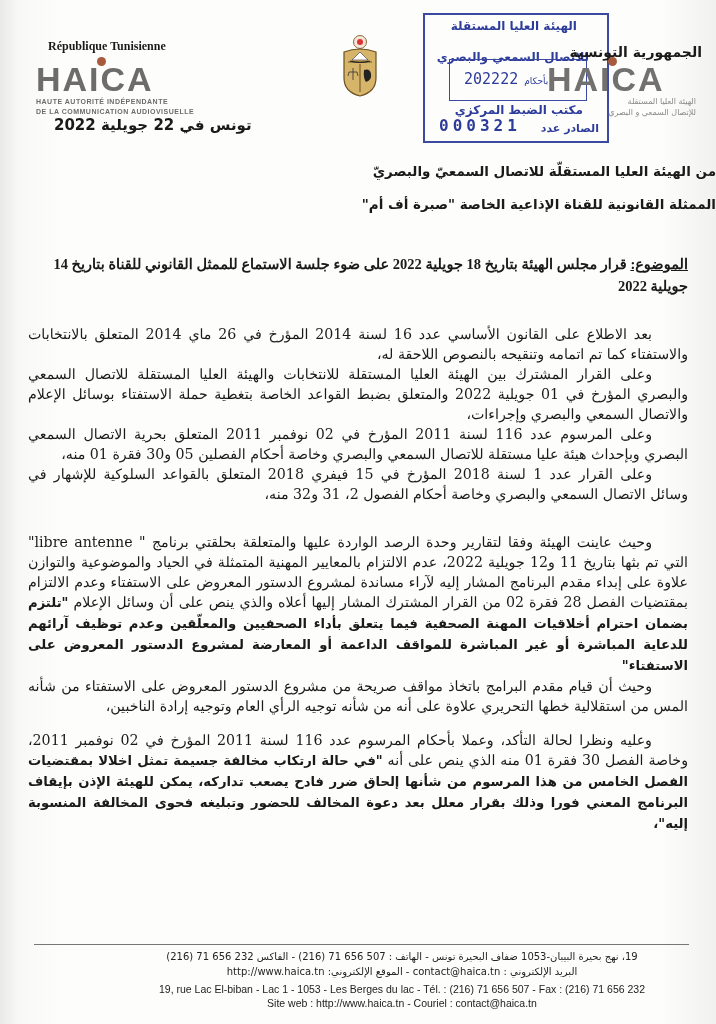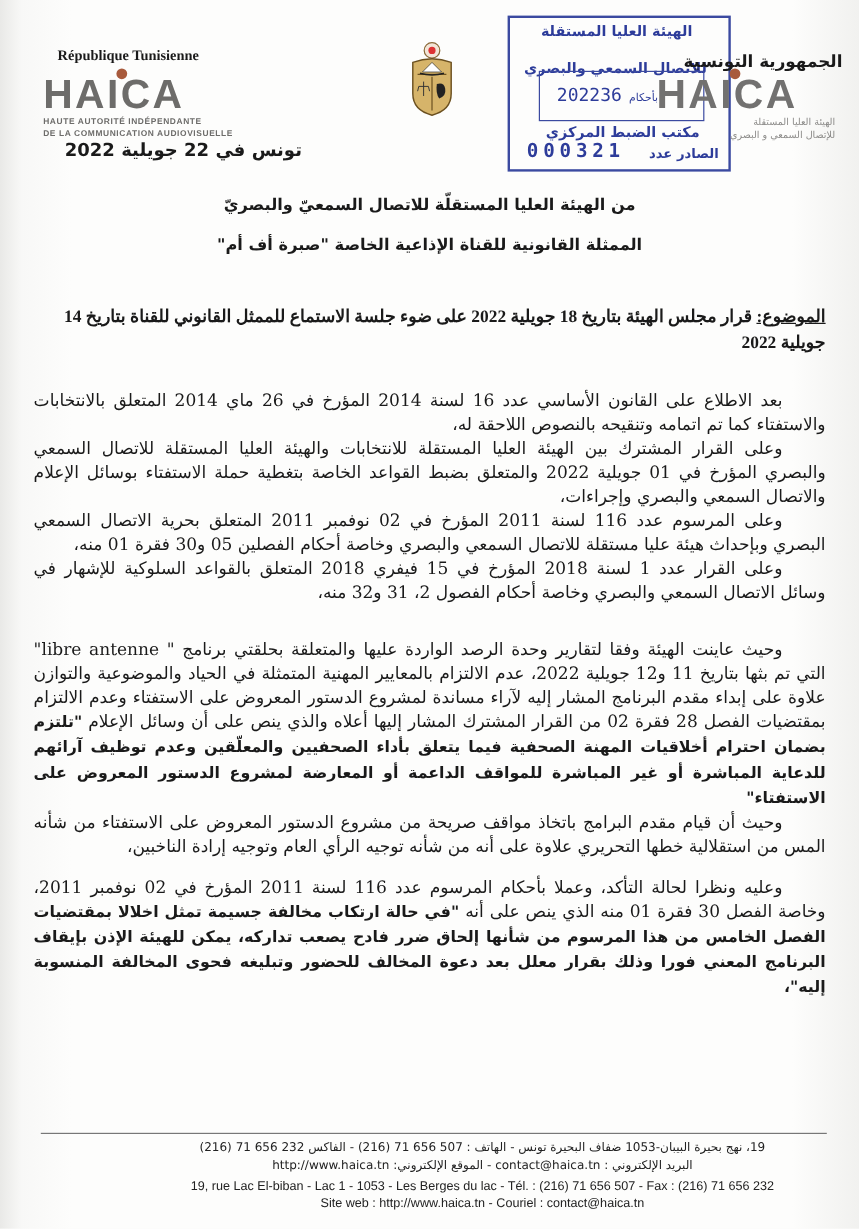--- a/index.html
+++ b/index.html
@@ -40,21 +40,21 @@
 
   
   .rep-ar { position: absolute; right: 14px; top: 44px; font-size: 14px; font-weight: bold; direction: rtl; font-family: "DejaVu Sans", sans-serif; white-space: nowrap; }
   .logo-right { left: 547px; top: 62px; font-size: 34px; line-height: 34px; color: #727170; }
   .logo-right-dot { left: 608px; top: 57px; }
   .logo-right-sub { position: absolute; right: 20px; font-size: 8px; color: #8a8987; direction: rtl; font-family: "DejaVu Sans", sans-serif; white-space: nowrap; }
   .lrs1 { top: 97px; }
   .lrs2 { top: 108px; }
 
   
-  .address { position: absolute; left: 0; width: 716px; text-align: center; font-family: "DejaVu Sans", sans-serif; font-weight: bold; font-size: 13.5px; direction: rtl; }
+  .address { position: absolute; left: 0; width: 716px; text-align: right; font-family: "DejaVu Sans", sans-serif; font-weight: bold; font-size: 13.5px; direction: rtl; }
   .addr1 { top: 163px; }
   .addr2 { top: 180px; }
   .addr3 { top: 196px; }
 
   
   .subject { position: absolute; left: 28px; right: 28px; top: 253px; direction: rtl; text-align: right; font-weight: bold; font-size: 14.5px; line-height: 22px; font-family: "Liberation Serif", serif; }
   .subject-label { text-decoration: underline; }
 
   
   .body { position: absolute; left: 28px; right: 28px; direction: rtl; text-align: justify; font-size: 14.2px; line-height: 20px; font-family: "DejaVu Serif", serif; }
@@ -93,21 +93,21 @@
     <path d="M20 30 L20 58" stroke="#6b5020" stroke-width="1"></path>
     <path d="M9 38 L17 38 M13 34 L13 46 M9 38 L8 42 M17 38 L18 42" stroke="#333" stroke-width="0.8" fill="none"></path>
     <path d="M24 36 Q30 34 31 40 Q32 46 26 48 Q23 44 24 36 Z" fill="#222"></path>
   </svg>
 
   <div class="stamp">
     <div class="stamp-l1">الهيئة العليا المستقلة</div>
     <div class="stamp-l2">للاتصال السمعي والبصري</div>
     <div class="stamp-box">
       <div class="stamp-date">
-        <span>2022</span><span class="stamp-month">بأحكام</span><span>36</span>
+        <span>2022</span><span class="stamp-month">بأحكام</span><span>22</span>
       </div>
     </div>
     <div class="stamp-l3">مكتب الضبط المركزي</div>
     <div class="stamp-l4">الصادر عدد</div>
     <div class="stamp-num">000321</div>
   </div>
 
   <div class="rep-ar">الجمهورية التونسية</div>
   <div class="logo-dot logo-right-dot"></div>
   <div class="logo logo-right">HAICA</div>

